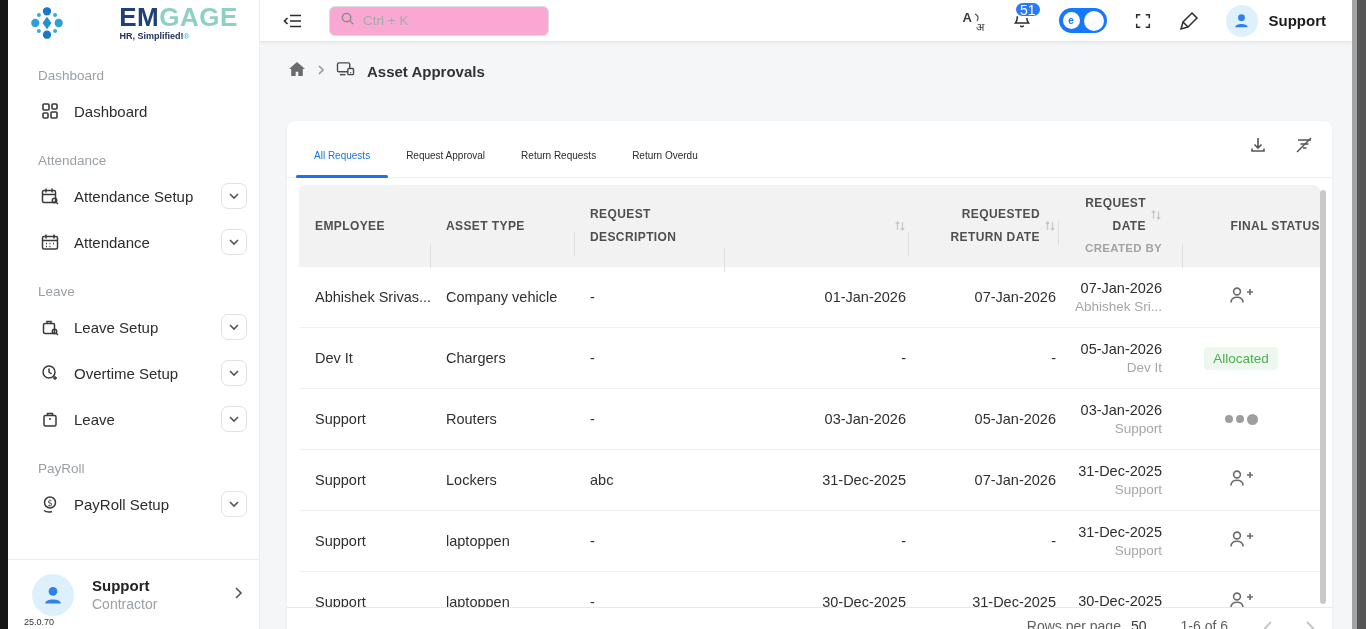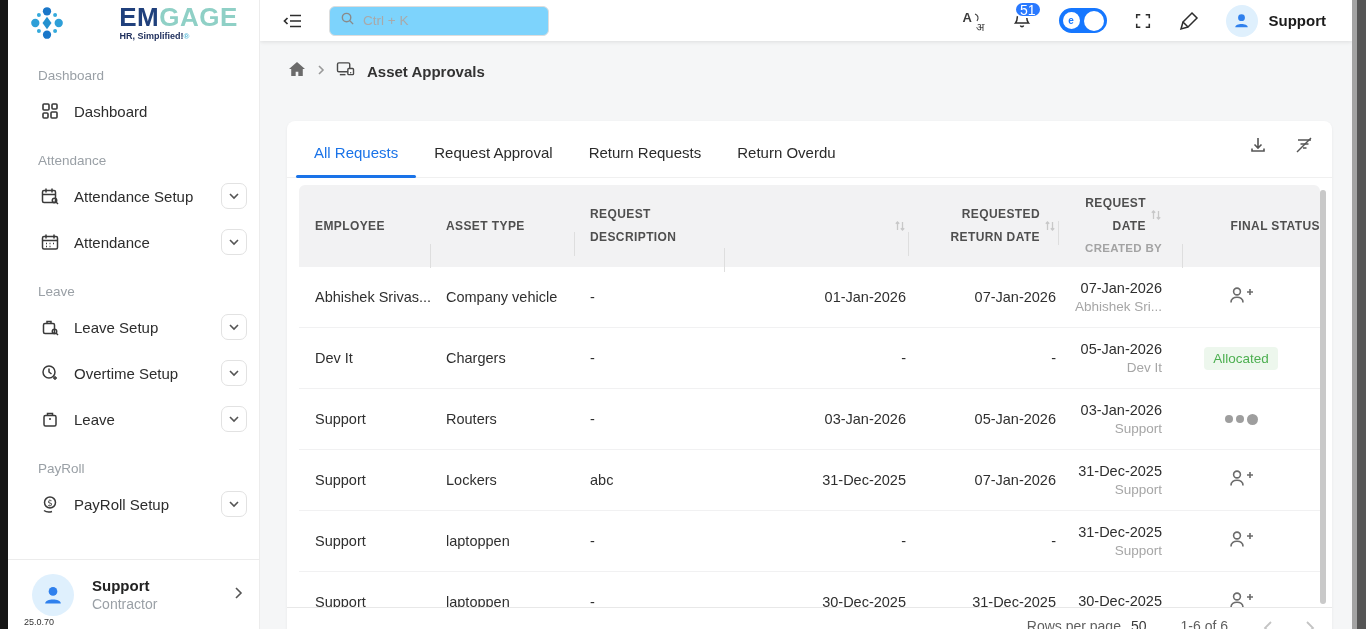--- a/index.html
+++ b/index.html
@@ -31,21 +31,21 @@
   .user-name { font-size:15px; font-weight:bold; color:#222; }
   .user-role { font-size:14px; color:#9aa0a6; margin-top:2px; }
 
   
   .win-scroll { position:absolute; right:0; top:0; width:14px; height:629px; background:#a3a3a3; z-index:70; }
   .win-scroll .thumb { position:absolute; right:0; top:0; width:9px; height:629px; background:#555; }
 
   
   .topbar { position:absolute; left:260px; top:0; width:1092px; height:41px; background:#fff; box-shadow:0 1px 4px rgba(0,0,0,.10); display:flex; align-items:center; z-index:40; }
   .collapse-btn { margin-left:23px; cursor:pointer; display:flex; }
-  .searchbox { margin-left:26px; width:220px; height:30px; border:1px solid #ddd; border-radius:6px; display:flex; align-items:center; padding:0 10px; background:#7dd3fc; }
+  .searchbox { margin-left:26px; width:220px; height:30px; border:1px solid #ddd; border-radius:6px; display:flex; align-items:center; padding:0 10px; background:#f9a8d4; }
   .searchbox input { border:0; outline:0; width:170px; font-size:13.5px; color:#444; margin-left:8px; background:transparent; font-family:"Liberation Sans", sans-serif;}
   .searchbox input::placeholder { color:#a9a9a9; }
   .topbar-right { margin-left:auto; display:flex; align-items:center; gap:27px; padding-right:26px; }
   .tb-icon { position:relative; display:flex; align-items:center; justify-content:center; cursor:pointer; }
   .noti-badge { position:absolute; top:-9px; right:-10px; min-width:19px; height:17px; background:#2979ff; color:#fff; font-size:14px; border-radius:9px; display:flex; align-items:center; justify-content:center; padding:0 4px; border:2px solid #fff; }
   .toggle { width:48px; height:25px; border-radius:13px; background:#1677ff; position:relative; cursor:pointer; }
   .toggle .knob { position:absolute; right:3px; top:2.5px; width:20px; height:20px; border-radius:50%; background:#fff; }
   .toggle .tog-ic { position:absolute; left:4px; top:4px; width:17px; height:17px; border-radius:50%; background:#fff; color:#1677ff; font-size:10px; font-weight:bold; display:flex; align-items:center; justify-content:center; }
   .tb-user { display:flex; align-items:center; gap:11px; cursor:pointer; }
   .tb-avatar { width:32px; height:32px; border-radius:50%; background:#dff0fd; display:flex; align-items:center; justify-content:center; }
@@ -54,21 +54,21 @@
   .xlate .a { position:absolute; left:0; top:0; font-size:13px; font-weight:bold; color:#3c3c3c; }
   .xlate .hi { position:absolute; right:0; bottom:-2px; font-size:11px; color:#3c3c3c; }
 
   
   .breadcrumb { position:absolute; left:260px; top:41px; width:1092px; height:60px; display:flex; align-items:center; padding-left:28px; gap:10px; }
   .bc-title { font-size:15px; font-weight:bold; color:#333; margin-left:2px; }
 
   
   .card { position:absolute; left:287px; top:121px; width:1045px; height:560px; background:#fff; border-radius:8px; box-shadow:0 1px 3px rgba(0,0,0,.06); overflow:hidden; z-index:10; }
   .tabs-row { display:flex; align-items:flex-end; height:57px; padding-left:9px; border-bottom:1px solid #f0f0f0; position:relative; }
-  .tab { padding:0 18px 16px 18px; font-size:15px; color:#2b2b2b; cursor:pointer; position:relative; white-space:nowrap;text-align:right; }
+  .tab { padding:0 18px 16px 18px; font-size:10px; color:#2b2b2b; cursor:pointer; position:relative; white-space:nowrap;text-align:right; }
   .tab.active { color:#1a73e8; }
   .tab.active::after { content:""; position:absolute; left:0; right:0; bottom:-1px; height:3px; background:#1a73e8; border-radius:2px; }
   .tabs-actions { position:absolute; right:18px; top:14px; display:flex; gap:26px; }
   .tabs-actions .act { cursor:pointer; display:flex; }
 
   
   .table-wrap { margin:7px 12px 0 12px; width:1021px; }
   .thead { display:flex; align-items:center; height:82px; background:#f2f2f3; border-radius:6px 6px 0 0; }
   .th { font-size:12px; font-weight:bold; color:#4f4f4f; letter-spacing:.4px; line-height:1.9; position:relative; }
   .th + .th::before { content:""; position:absolute; left:0; top:29px; height:24px; width:1px; background:#dedede; }

